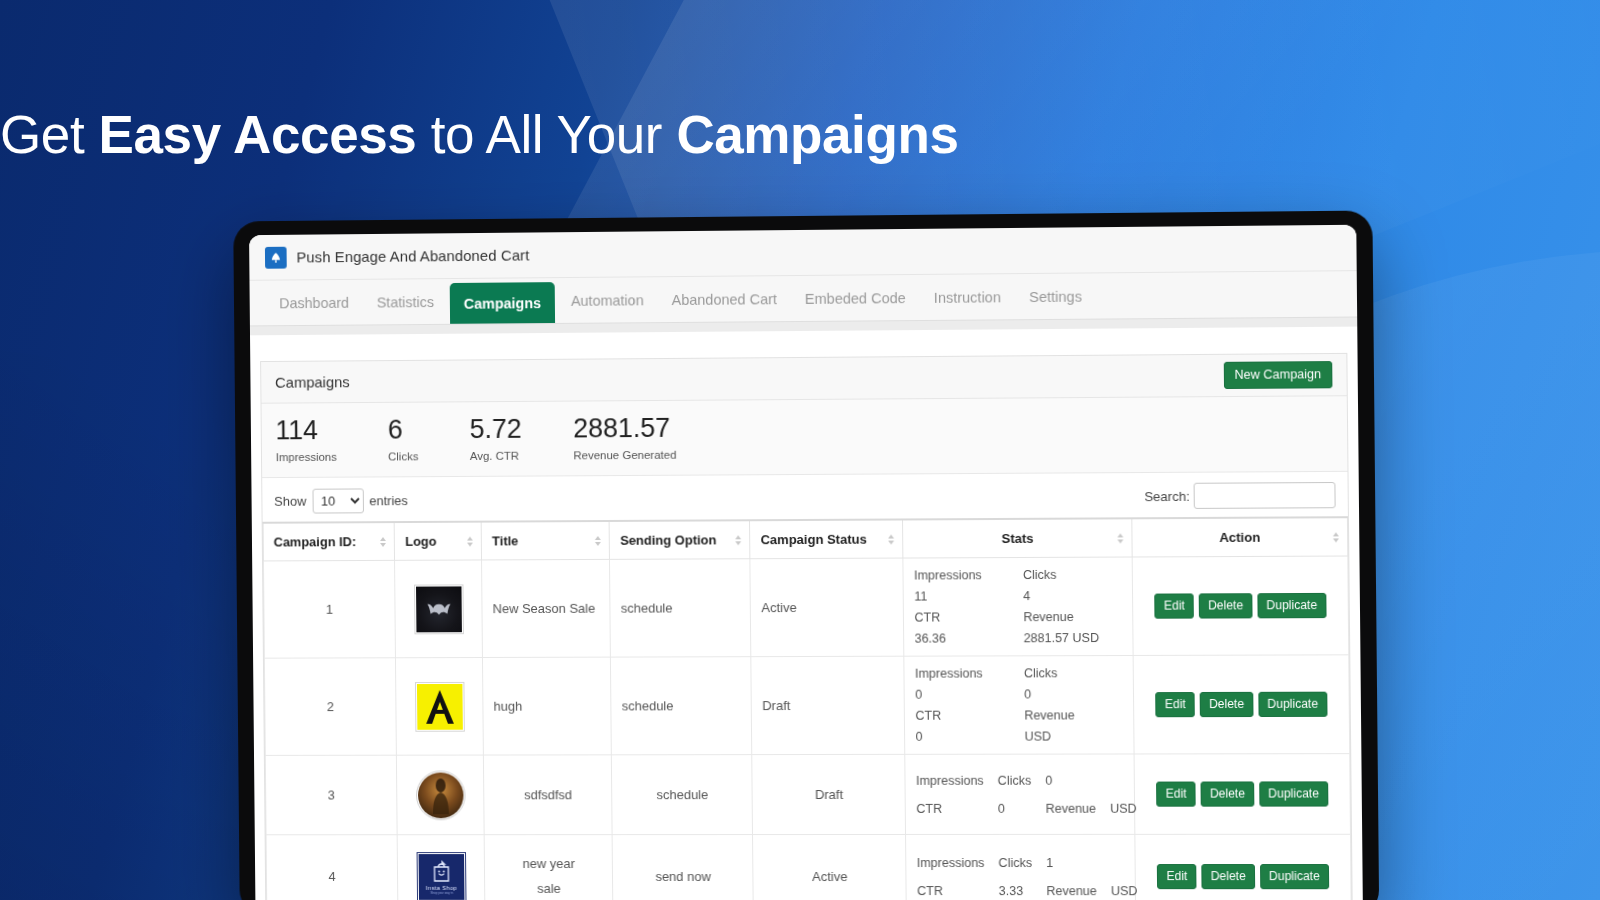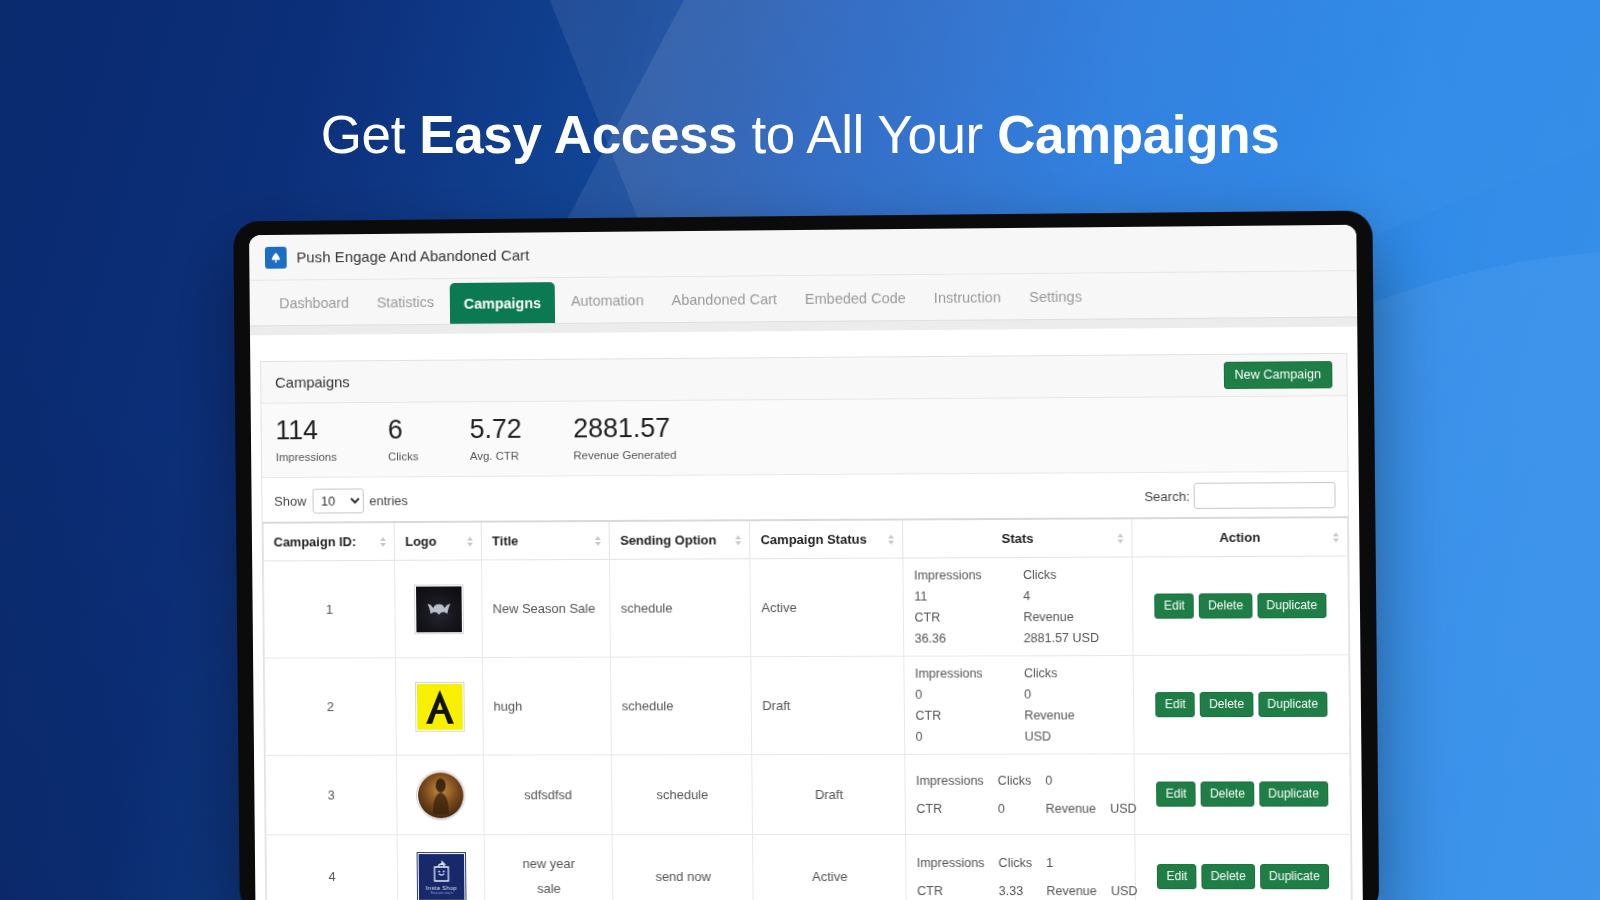--- a/index.html
+++ b/index.html
@@ -49,21 +49,21 @@
     top: -160px; left: 620px;
     width: 1250px; height: 560px;
     background: linear-gradient(112deg, rgba(255,255,255,0.10), rgba(255,255,255,0) 55%);
     transform: skewX(-28deg);
   }
 
   
   #headline {
     position: absolute;
     top: 104px; left: 0; width: 1600px;
-    text-align: center;
+    text-align: left;
     color: #ffffff;
     font-size: 53px;
     line-height: 62px;
     letter-spacing: -0.4px;
     white-space: nowrap;
   }
   #headline .b { font-weight: 700; }
   #headline .n { font-weight: 400; }
 
   

